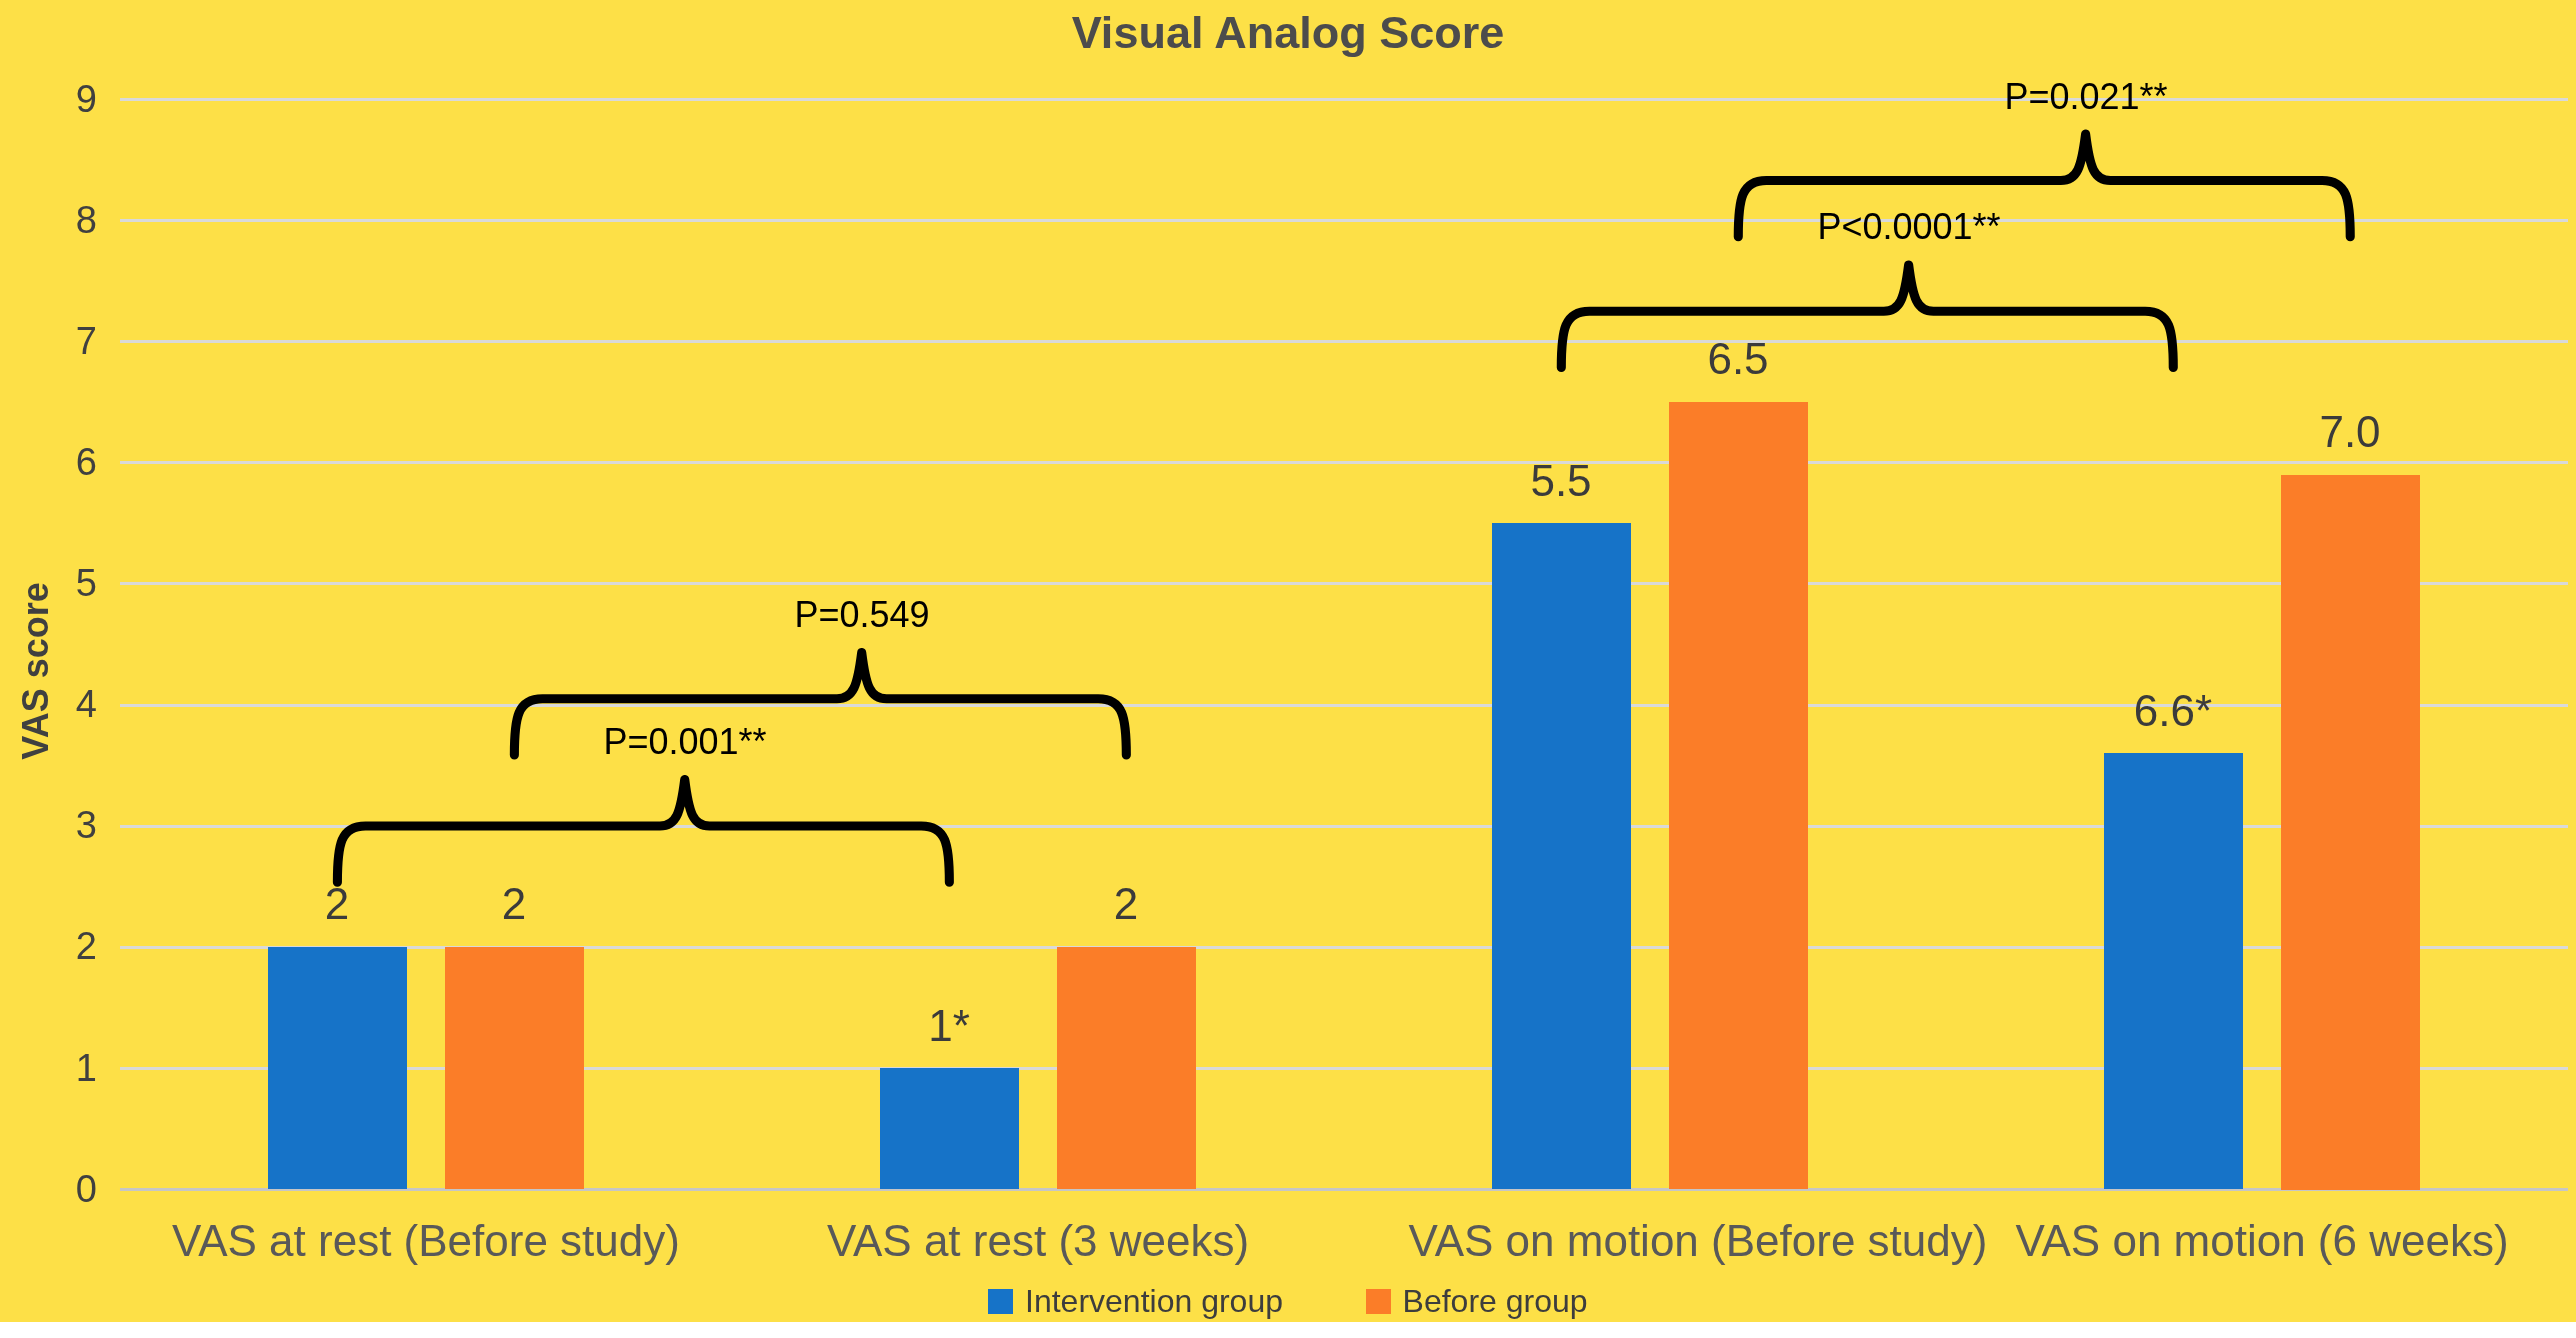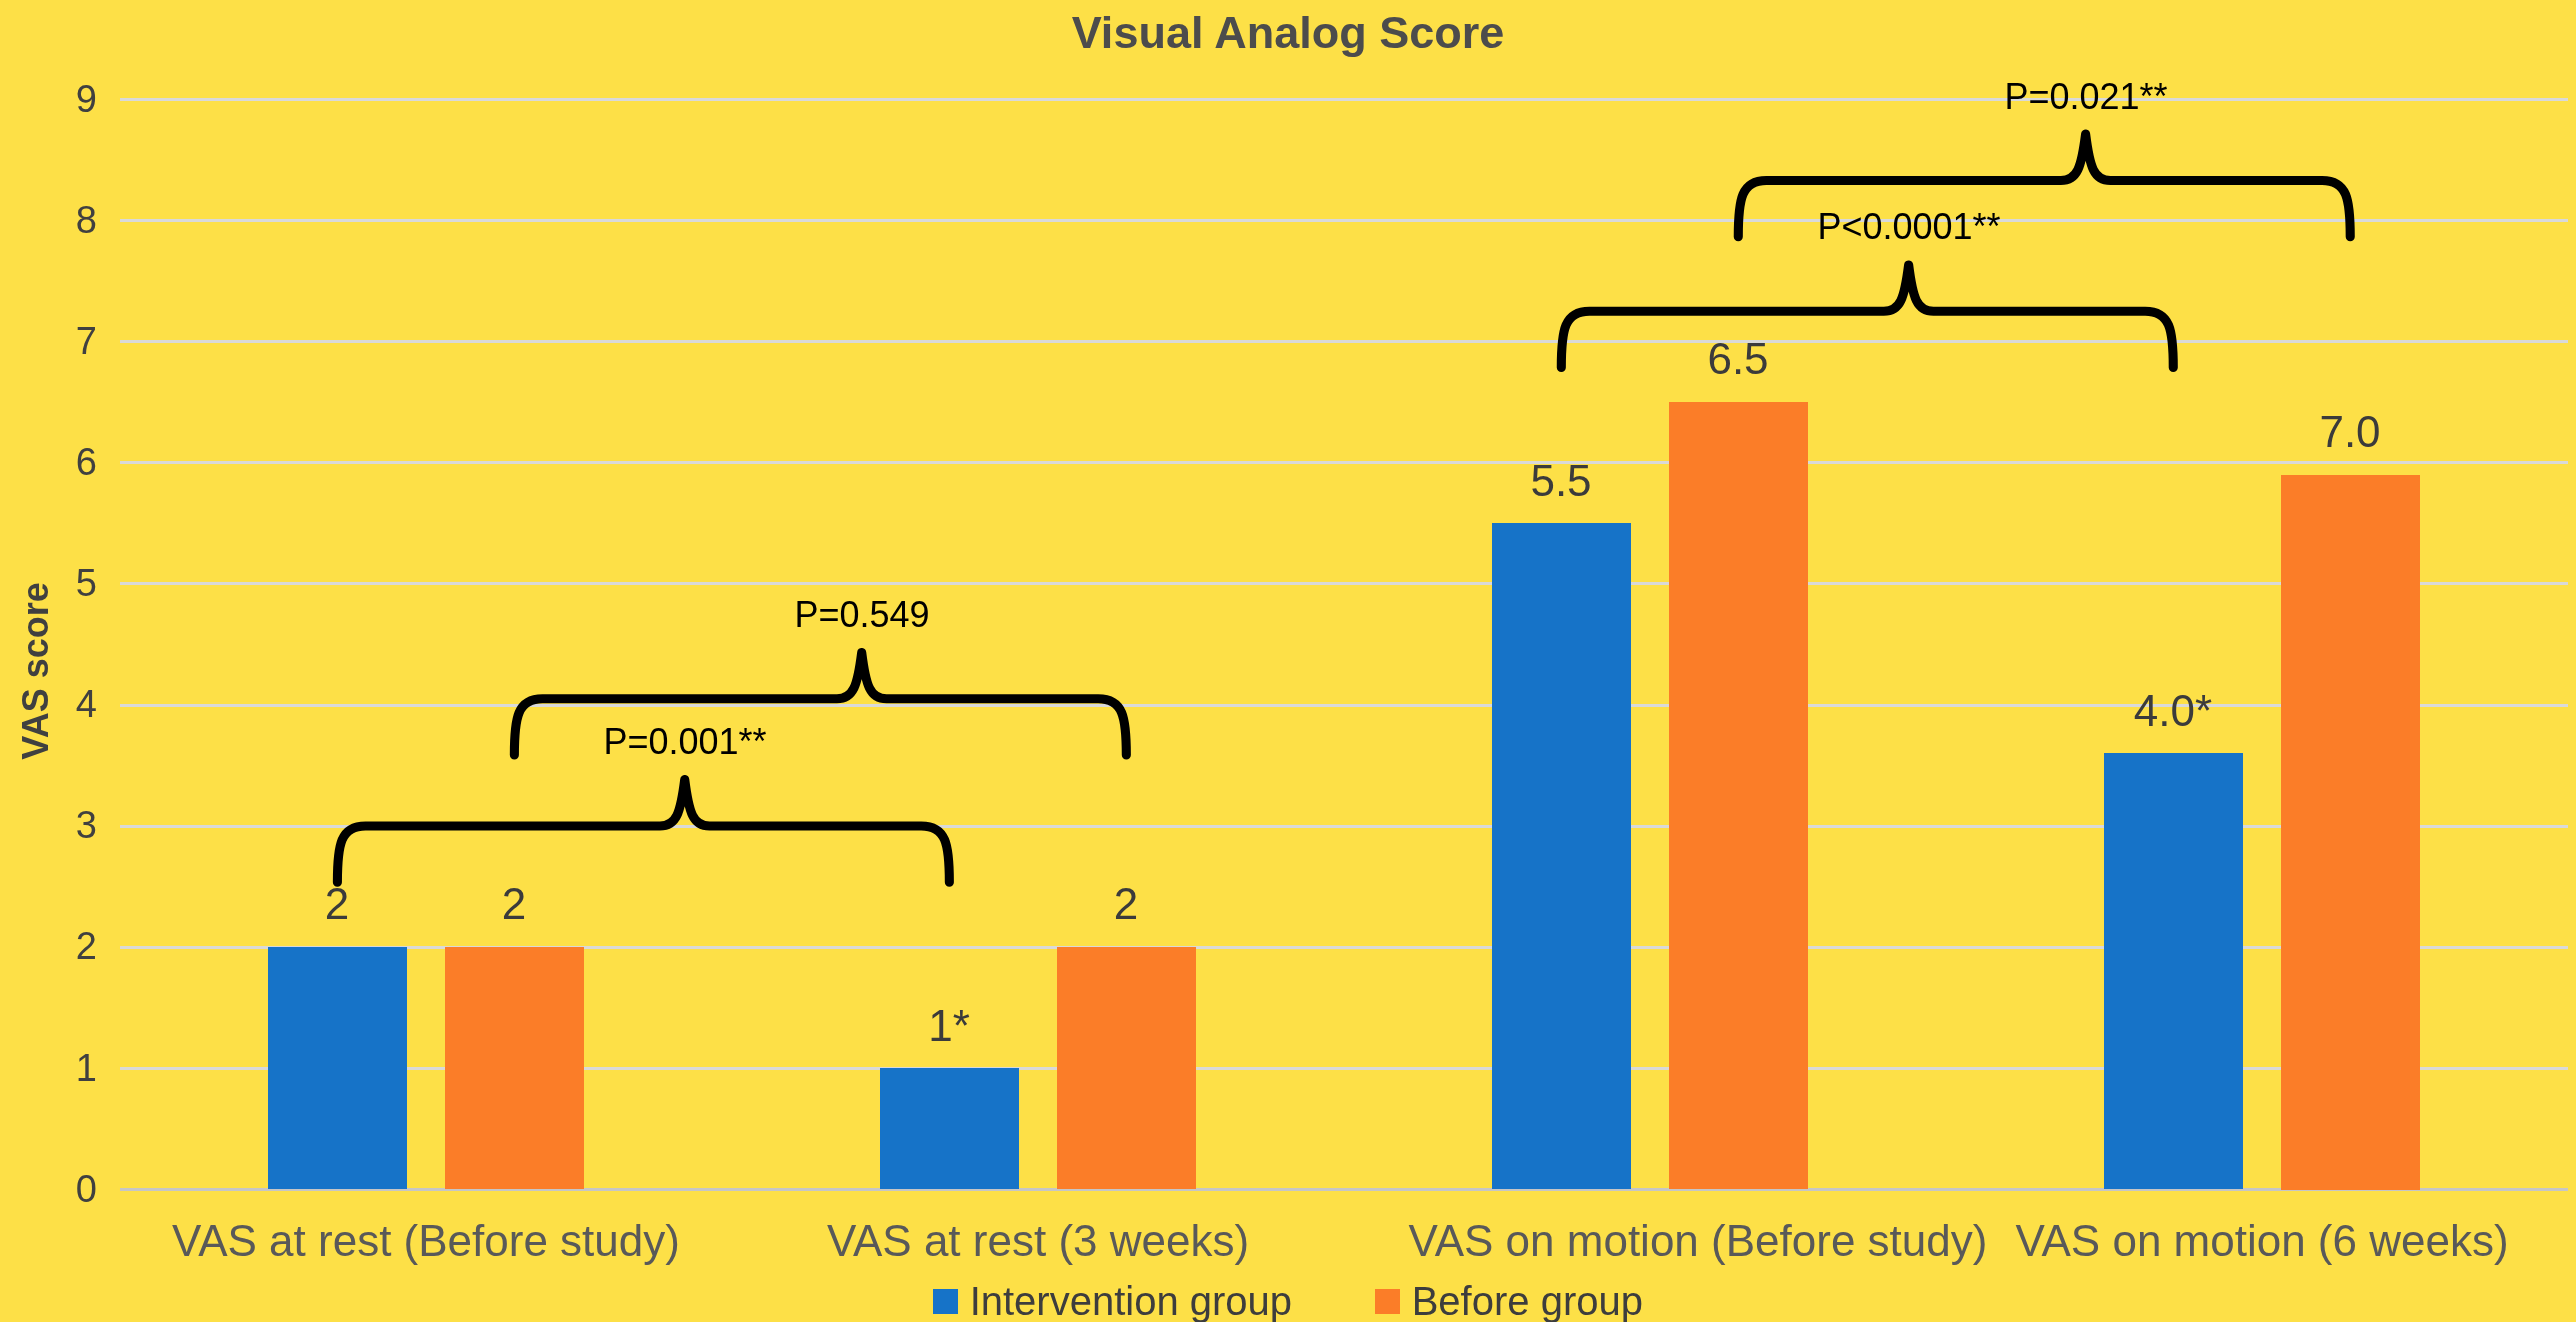--- a/index.html
+++ b/index.html
@@ -92,21 +92,21 @@
   .legend-item {
     display: flex;
     align-items: center;
   }
   .legend-swatch {
     width: 25px; height: 25px;
     margin-right: 11.6px;
     flex: none;
   }
   .legend-label {
-    font-size: 40px;
+    font-size: 32px;
     line-height: 43px;
     color: #3d3d3d;
     white-space: nowrap;
   }
 </style>
 </head>
 <body>
 
 <div class="canvas">
   <div class="chart-title">Visual Analog Score</div>
@@ -148,21 +148,21 @@
   <svg id="bracket-layer" viewBox="0 0 3115 1619">
       <path d="M 408 1066.6666666666665 C 408 1020.6666666666666 412 998.6666666666666 442 998.6666666666666 L 798 998.6666666666666 C 818 998.6666666666666 823 982.6666666666666 828 942.6666666666666 C 833 982.6666666666666 838 998.6666666666666 858 998.6666666666666 L 1114 998.6666666666666 C 1144 998.6666666666666 1148 1020.6666666666666 1148 1066.6666666666665" fill="none" stroke="#000000" stroke-width="11" stroke-linecap="round" stroke-linejoin="round"></path>
       <path d="M 622 912.9 C 622 866.9 626 844.9 656 844.9 L 1012 844.9 C 1032 844.9 1037 828.9 1042 788.9 C 1047 828.9 1052 844.9 1072 844.9 L 1328 844.9 C 1358 844.9 1362 866.9 1362 912.9" fill="none" stroke="#000000" stroke-width="11" stroke-linecap="round" stroke-linejoin="round"></path>
       <path d="M 1888 444.2777777777776 C 1888 398.2777777777776 1892 376.2777777777776 1922 376.2777777777776 L 2278 376.2777777777776 C 2298 376.2777777777776 2303 360.2777777777776 2308 320.2777777777776 C 2313 360.2777777777776 2318 376.2777777777776 2338 376.2777777777776 L 2594 376.2777777777776 C 2624 376.2777777777776 2628 398.2777777777776 2628 444.2777777777776" fill="none" stroke="#000000" stroke-width="11" stroke-linecap="round" stroke-linejoin="round"></path>
       <path d="M 2102 286.11777777777775 C 2102 240.11777777777775 2106 218.11777777777775 2136 218.11777777777775 L 2492 218.11777777777775 C 2512 218.11777777777775 2517 202.11777777777775 2522 162.11777777777775 C 2527 202.11777777777775 2532 218.11777777777775 2552 218.11777777777775 L 2808 218.11777777777775 C 2838 218.11777777777775 2842 240.11777777777775 2842 286.11777777777775" fill="none" stroke="#000000" stroke-width="11" stroke-linecap="round" stroke-linejoin="round"></path>
     </svg>
   <div id="overlay">
       <div class="value-label" style="left: 337px; top: 882px;">2</div>
       <div class="value-label" style="left: 949px; top: 1004px;">1*</div>
       <div class="value-label" style="left: 1561px; top: 459px;">5.5</div>
-      <div class="value-label" style="left: 2173px; top: 689px;">4.0*</div>
+      <div class="value-label" style="left: 2173px; top: 689px;">6.6*</div>
       <div class="value-label" style="left: 514px; top: 882px;">2</div>
       <div class="value-label" style="left: 1126px; top: 882px;">2</div>
       <div class="value-label" style="left: 1738px; top: 337px;">6.5</div>
       <div class="value-label" style="left: 2350px; top: 410px;">7.0</div>
       <div class="p-label" style="left: 685px; top: 720px;">P=0.001**</div>
       <div class="p-label" style="left: 862px; top: 593px;">P=0.549</div>
       <div class="p-label" style="left: 1909px; top: 205px;">P&lt;0.0001**</div>
       <div class="p-label" style="left: 2086px; top: 75px;">P=0.021**</div>
     </div>
   <div class="legend" id="legend">

